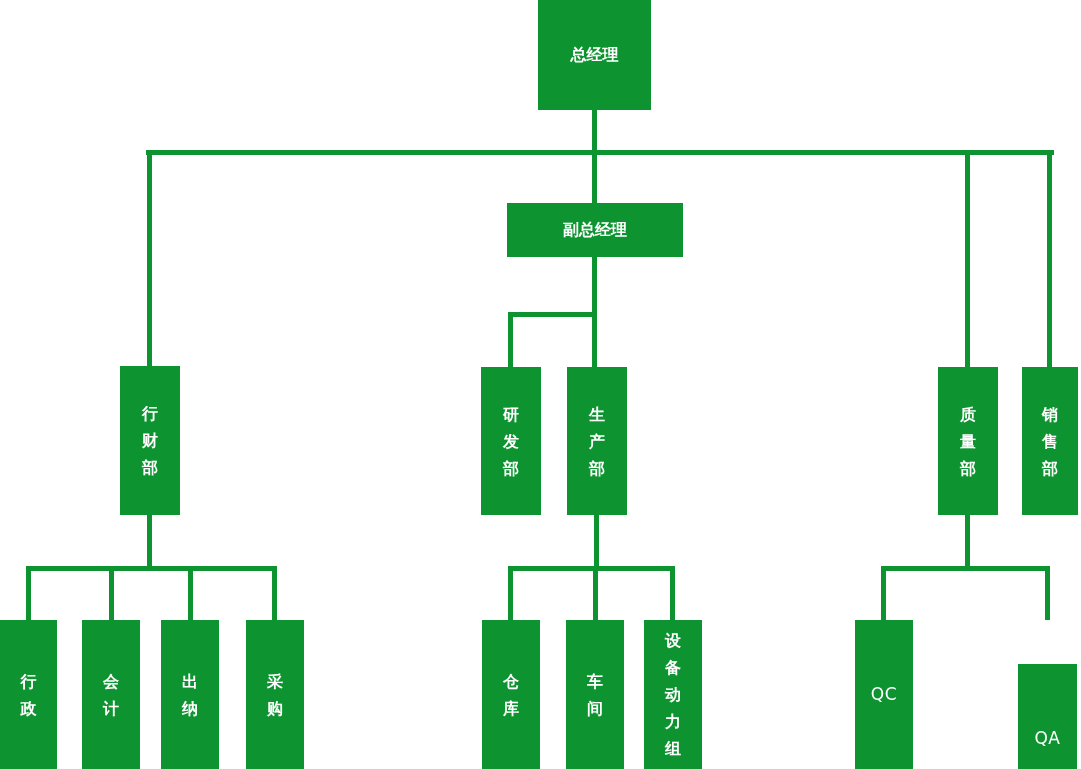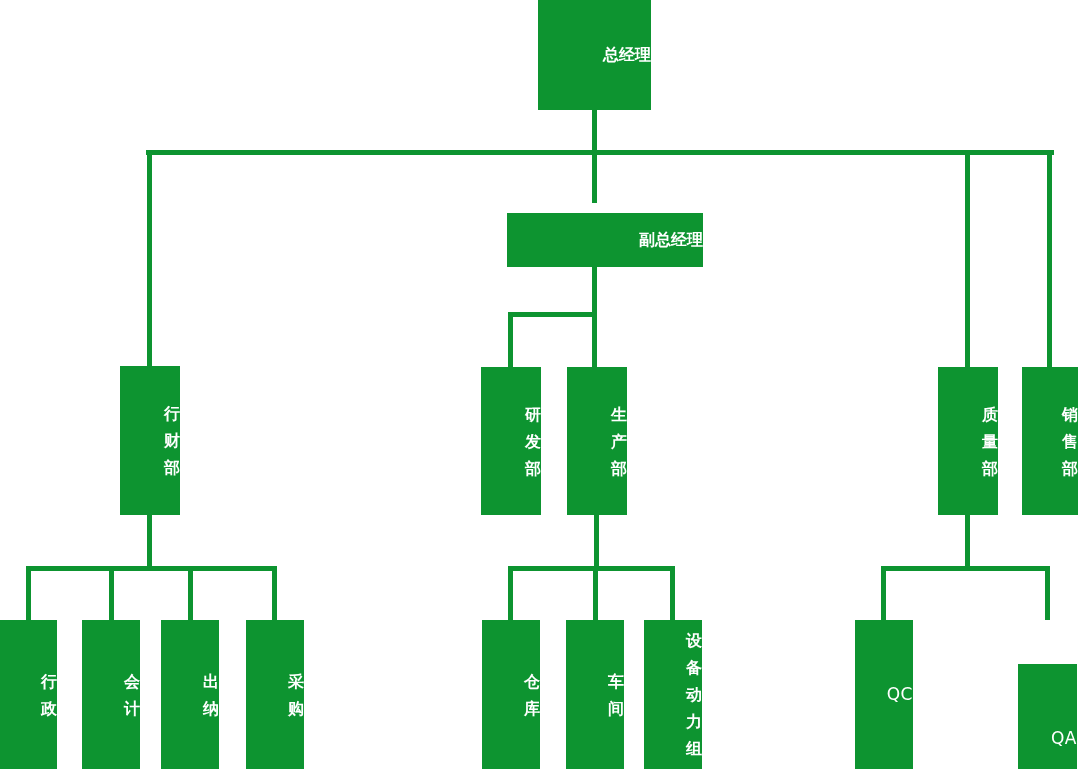--- a/index.html
+++ b/index.html
@@ -8,31 +8,31 @@
     --label-text:#ffffff;
     --background:#ffffff;
   }
   html,body{margin:0;padding:0;background:var(--background);}
   .stage{
     position:relative;width:1081px;height:769px;background:var(--background);
     overflow:hidden;font-family:"DejaVu Sans","Liberation Sans",sans-serif;
   }
   .node{
     position:absolute;background:var(--node-fill);color:var(--label-text);
-    display:flex;align-items:center;justify-content:flex-end;text-align:center;
+    display:flex;align-items:center;justify-content:center;text-align:center;
     font-size:16px;font-weight:bold;
   }
   .node .v-label{white-space:pre-line;line-height:27px;}
   .node .h-label{white-space:nowrap;line-height:1.3;}
   .node .latin{font-weight:normal;font-size:17px;letter-spacing:.5px;}
   .line{position:absolute;background:var(--line);}
 
   
   .n-gm        {left:538px;top:0;    width:113px;height:110px;}
-  .n-dgm       {left:507px;top:213px;width:196px;height:54px;}
+  .n-dgm       {left:507px;top:203px;width:176px;height:54px;}
   .n-financeadm{left:120px;top:366px;width:60px; height:149px;}
   .n-rnd       {left:481px;top:367px;width:60px; height:148px;}
   .n-production{left:567px;top:367px;width:60px; height:148px;}
   .n-quality   {left:938px;top:367px;width:60px; height:148px;}
   .n-sales     {left:1022px;top:367px;width:56px;height:148px;}
   .n-admin     {left:0;    top:620px;width:57px; height:149px;}
   .n-accounting{left:82px; top:620px;width:58px; height:149px;}
   .n-cashier   {left:161px;top:620px;width:58px; height:149px;}
   .n-purchasing{left:246px;top:620px;width:58px; height:149px;}
   .n-warehouse {left:482px;top:620px;width:58px; height:149px;}

